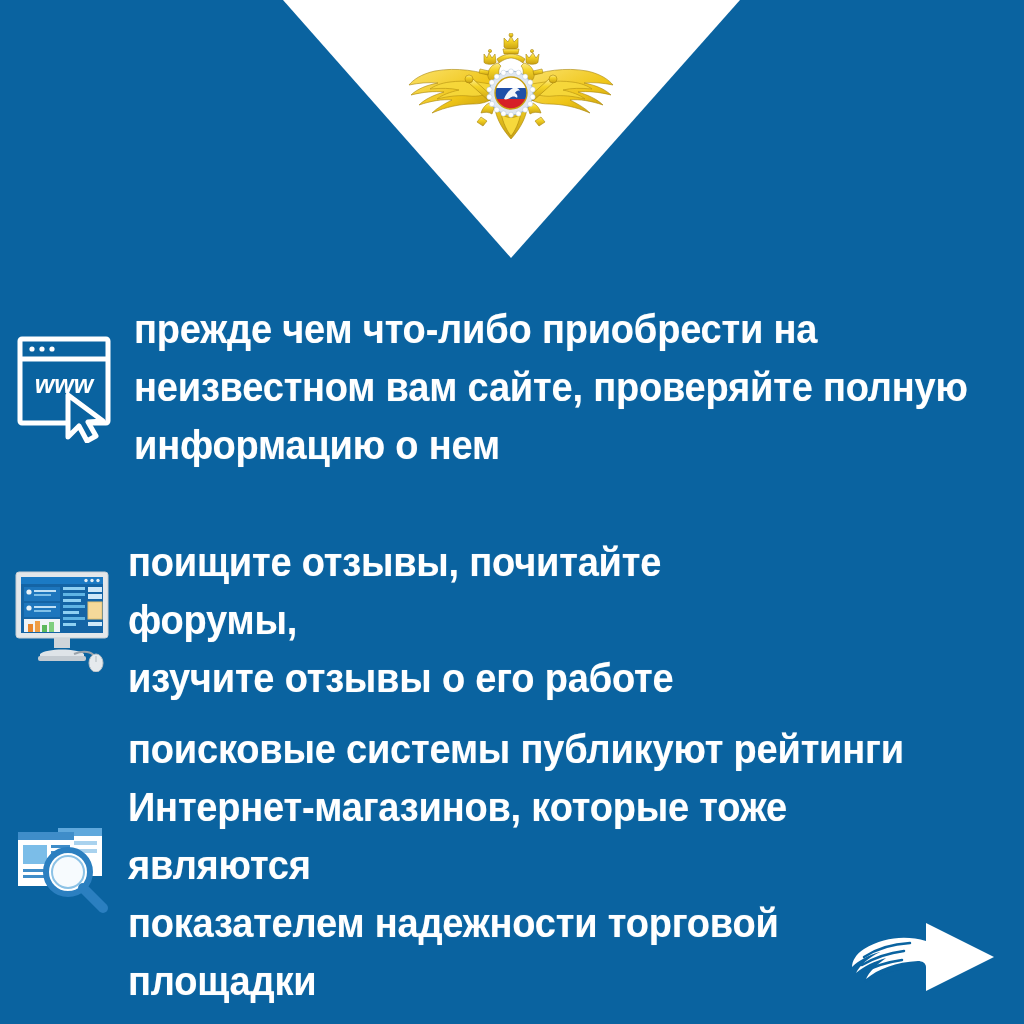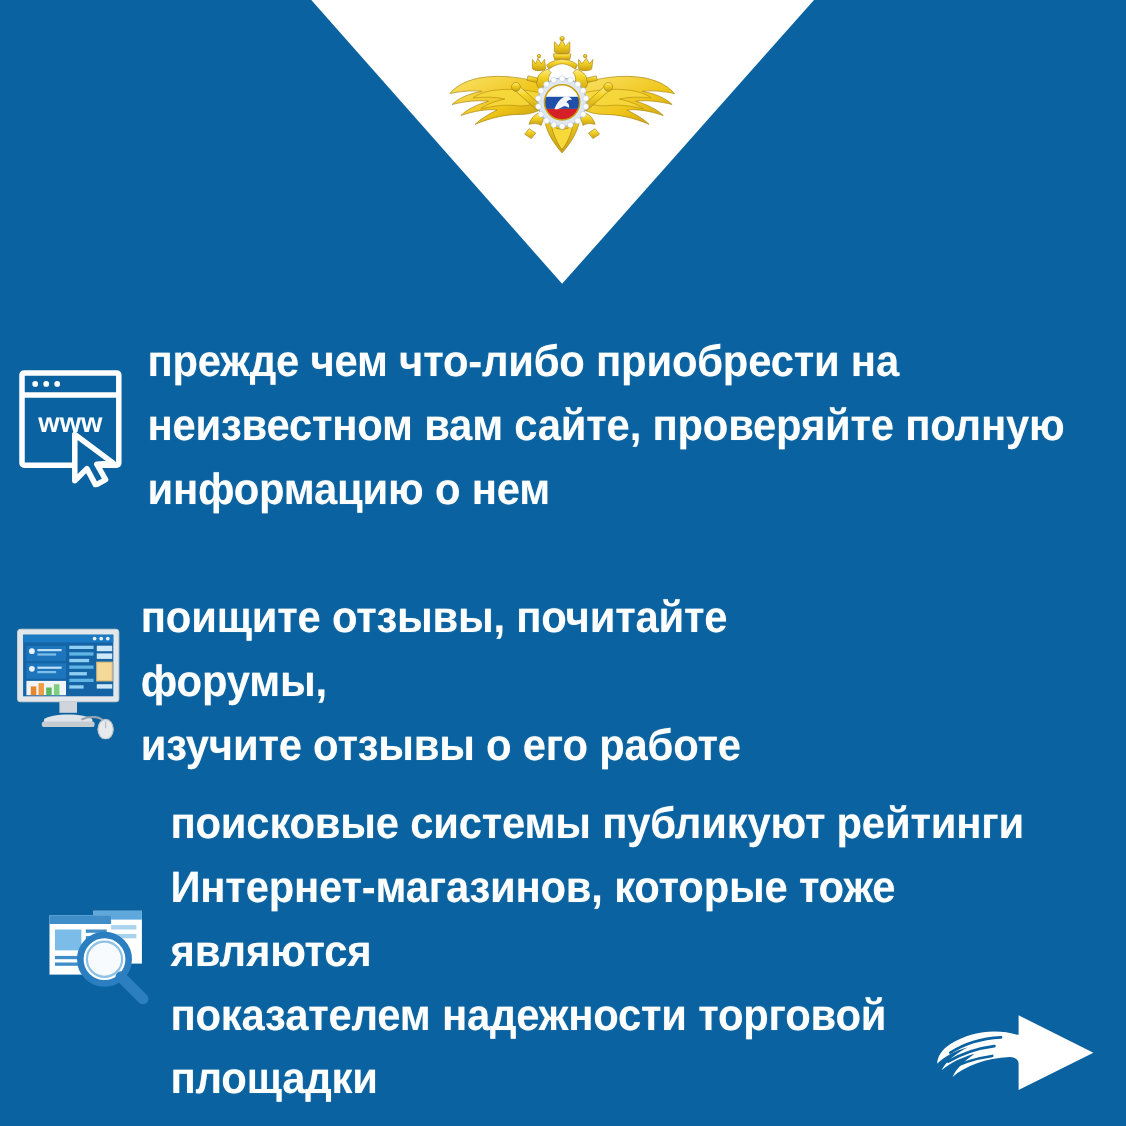--- a/index.html
+++ b/index.html
@@ -35,20 +35,21 @@
 
   
   .row {
     position:absolute;
     display:flex;
     align-items:center;
   }
   .row-icon {
     flex:0 0 auto;
     position:relative;
+    font-style:italic;
   }
   .row-text {
     color:#ffffff;
     font-weight:bold;
     font-size:40px;
     line-height:58px;
     letter-spacing:-0.2px;
     transform:scaleX(0.95);
     transform-origin:left center;
     white-space:pre-line;
@@ -56,21 +57,21 @@
   }
 
   #row-1 { left:0px;  top:300px; width:1024px; }
   #row-1 .row-icon { width:112px; height:112px; margin-left:10px; }
   #row-1 .row-text { margin-left:12px; }
 
   #row-2 { left:0px;  top:533px; width:876px; }
   #row-2 .row-icon { width:100px; height:104px; margin-left:14px; }
   #row-2 .row-text { margin-left:14px; }
 
-  #row-3 { left:0px;  top:720px; width:980px;margin-left:27px; }
+  #row-3 { left:0px;  top:720px; width:980px; }
   #row-3 .row-icon { width:110px; height:110px; margin-left:6px; }
   #row-3 .row-text { margin-left:12px; }
 
   .row-icon svg { display:block; width:100%; height:100%; }
 
   
   .next-arrow {
     position:absolute;
     left:848px; top:905px;
     width:160px; height:105px;

